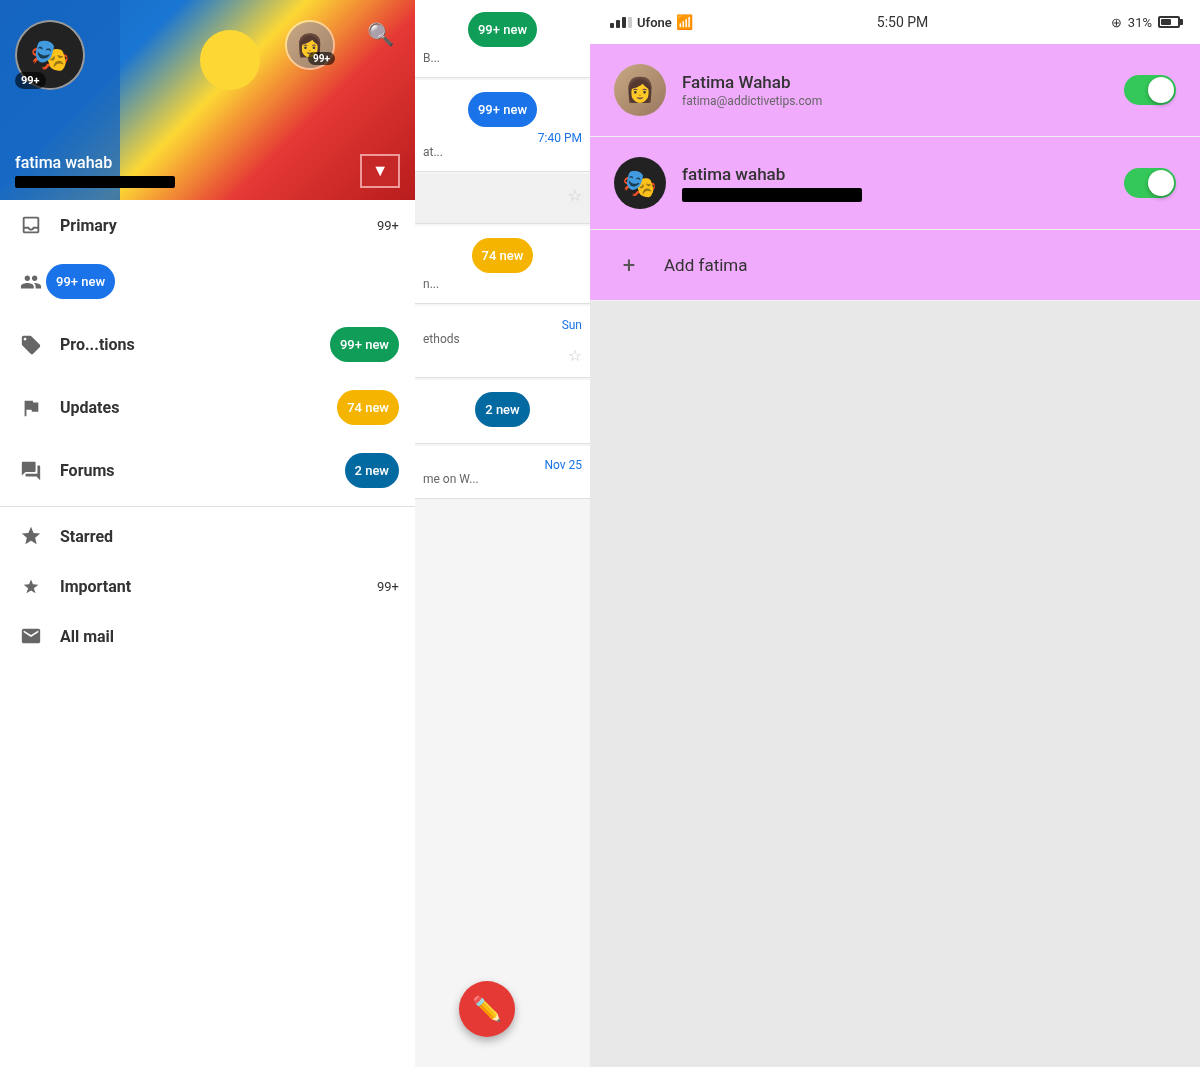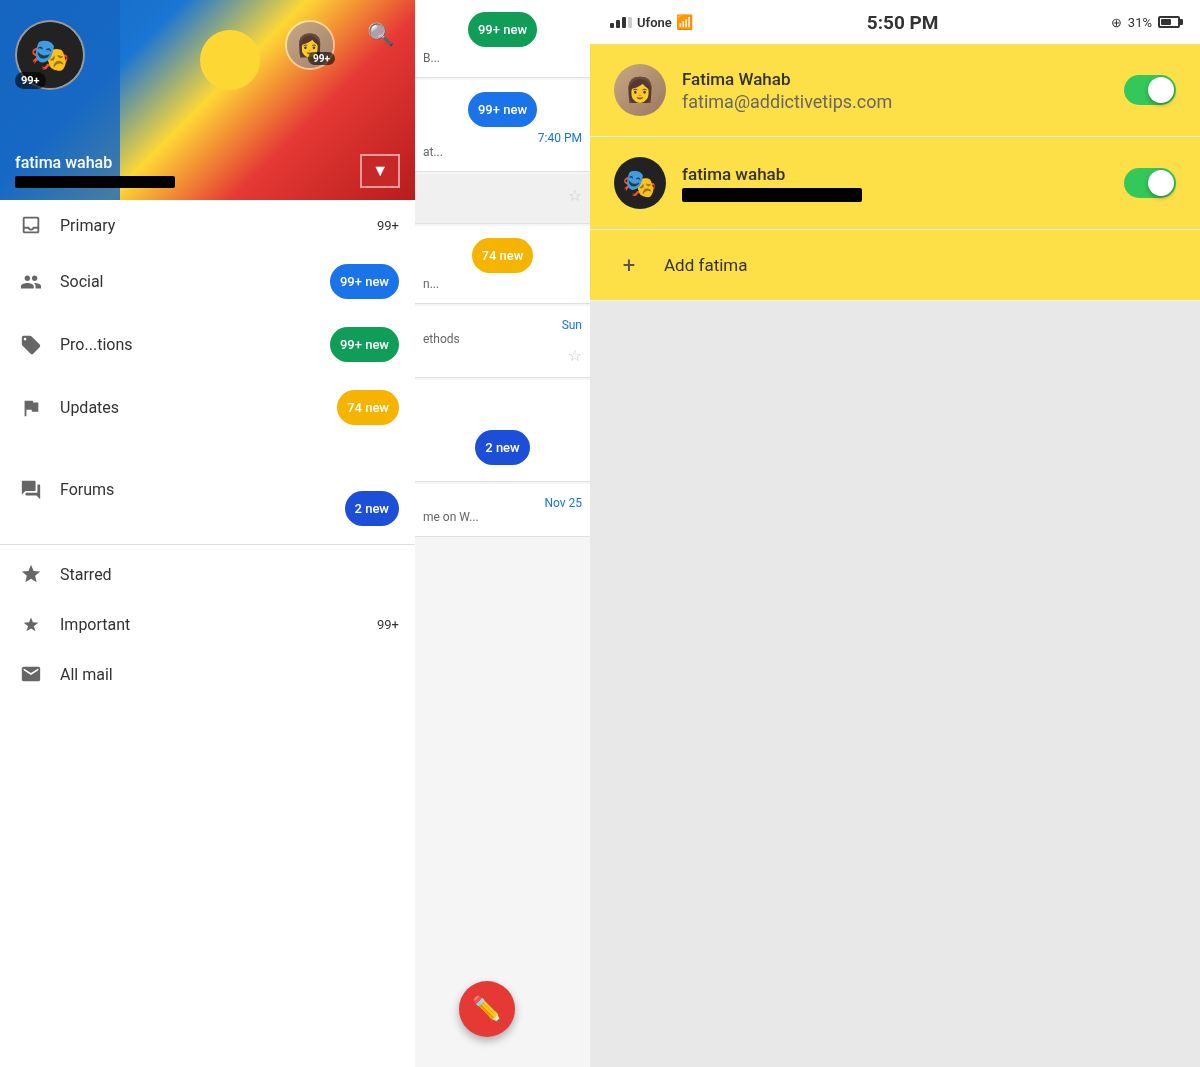--- a/index.html
+++ b/index.html
@@ -174,41 +174,41 @@
       font-size: 20px;
       flex-shrink: 0;
       display: flex; align-items: center; justify-content: center;
     }
 
     .nav-label {
       flex: 1;
       font-size: 16px;
       color: #333;
       margin-left: 14px;
-      font-weight: 400;
+      font-weight: 700;
     }
 
     .nav-badge {
       font-size: 13px;
       color: #333;
       font-weight: 400;
     }
 
     .badge-pill {
       padding: 10px 10px;
       border-radius: 20px;
       color: #fff;
       font-size: 13px;
       font-weight: 500;
     }
 
     .badge-blue { background: #1a73e8; }
     .badge-green { background: #0f9d58; }
     .badge-yellow { background: #f4b400; }
-    .badge-purple { background: #1d4ed8; margin-top: 38px; }
+    .badge-purple { background: #0369a1; }
 
     .divider {
       height: 1px;
       background: #e0e0e0;
       margin: 4px 0;
     }
 
     
     .email-list {
       position: absolute;
@@ -264,21 +264,21 @@
       font-size: 24px;
       box-shadow: 0 4px 8px rgba(0,0,0,0.3);
       cursor: pointer;
       z-index: 20;
     }
 
     
     .right-panel {
       width: 610px;
       height: 1067px;
-      background: #fde047;
+      background: #f0abfc;
       display: flex;
       flex-direction: column;
     }
 
     .status-bar {
       height: 44px;
       background: #fff;
       display: flex;
       align-items: center;
       justify-content: space-between;
@@ -293,22 +293,22 @@
     .signal-bars {
       display: flex; align-items: flex-end; gap: 2px;
     }
 
     .bar { background: #333; border-radius: 1px; width: 4px; }
 
     .wifi-icon { font-size: 14px; color: #333; }
     .carrier-text { font-size: 13px; font-weight: 600; color: #333; }
 
     .status-center {
-      font-size: 19px;
-      font-weight: 700;
+      font-size: 14px;
+      font-weight: 400;
       color: #333;
     }
 
     .status-right {
       display: flex; align-items: center; gap: 6px;
       font-size: 13px; color: #333;
     }
 
     .battery-icon {
       width: 22px; height: 12px;
@@ -389,21 +389,21 @@
       margin-left: 16px;
     }
 
     .account-name {
       font-size: 17px;
       font-weight: 500;
       color: #333;
     }
 
     .account-email {
-      font-size: 18px;
+      font-size: 12px;
       color: #666;
       margin-top: 2px;
     }
 
     .account-email-redact {
       width: 180px; height: 14px;
       background: #000;
       border-radius: 2px;
       margin-top: 4px;
     }
@@ -506,21 +506,20 @@
         <span class="nav-label">Primary</span>
         <span class="nav-badge">99+</span>
       </div>
 
       <div class="nav-item">
         <div class="nav-icon">
           <svg class="icon-svg" viewBox="0 0 24 24">
               <path d="M16 11c1.66 0 2.99-1.34 2.99-3S17.66 5 16 5c-1.66 0-3 1.34-3 3s1.34 3 3 3zm-8 0c1.66 0 2.99-1.34 2.99-3S9.66 5 8 5C6.34 5 5 6.34 5 8s1.34 3 3 3zm0 2c-2.33 0-7 1.17-7 3.5V19h14v-2.5c0-2.33-4.67-3.5-7-3.5zm8 0c-.29 0-.62.02-.97.05 1.16.84 1.97 1.97 1.97 3.45V19h6v-2.5c0-2.33-4.67-3.5-7-3.5z"></path>
             </svg>
         </div>
-        <span class="nav-label">Social</span>
         <span class="badge-pill badge-blue">99+ new</span>
       </div>
 
       <div class="nav-item">
         <div class="nav-icon">
           <svg class="icon-svg" viewBox="0 0 24 24">
               <path d="M21.41 11.58l-9-9C12.05 2.22 11.55 2 11 2H4c-1.1 0-2 .9-2 2v7c0 .55.22 1.05.59 1.42l9 9c.36.36.86.58 1.41.58.55 0 1.05-.22 1.41-.59l7-7c.37-.36.59-.86.59-1.41 0-.55-.23-1.06-.59-1.42zM5.5 7C4.67 7 4 6.33 4 5.5S4.67 4 5.5 4 7 4.67 7 5.5 6.33 7 5.5 7z"></path>
             </svg>
         </div>
         <span class="nav-label">Pro...tions</span>

